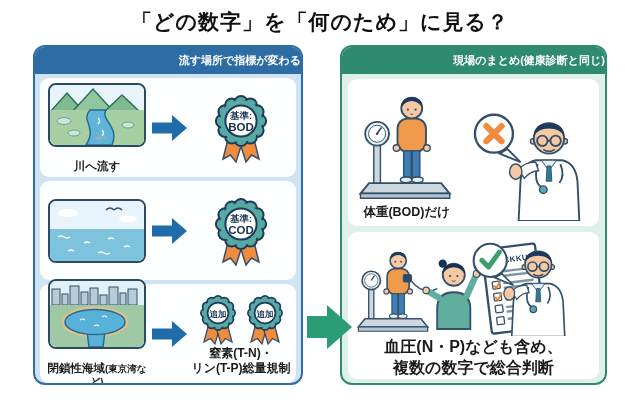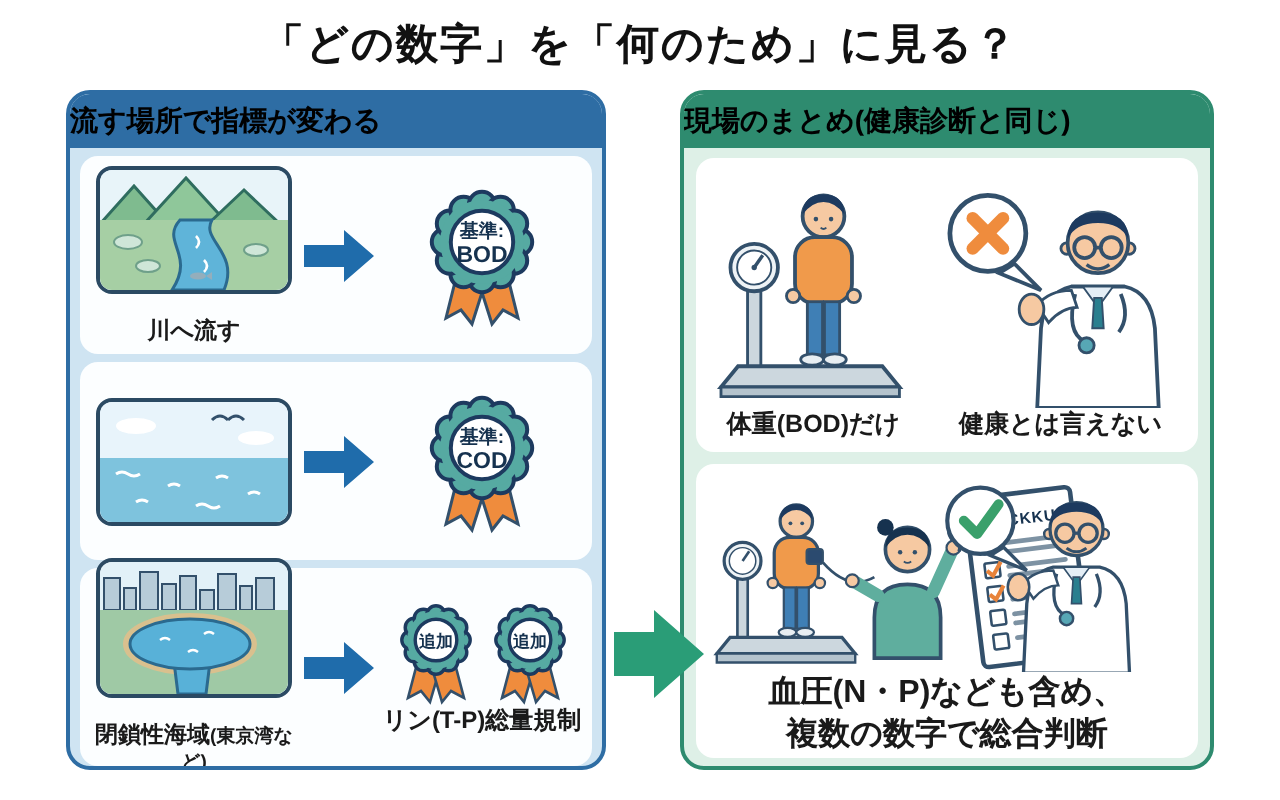--- a/index.html
+++ b/index.html
@@ -6,22 +6,22 @@
   html,body { background:#ffffff; }
   .stage { position:relative; width:640px; height:400px; background:#ffffff;
            font-family:"Liberation Sans", sans-serif; overflow:hidden; color:#1a1a1a;border-radius:31px; }
   .title { position:absolute; top:8px; left:0; right:0; text-align:center;
            font-size:21px; font-weight:bold; letter-spacing:1px; color:#111; }
 
   .panel { position:absolute; top:45px; height:340px; border-radius:12px;
            border:2.5px solid; overflow:hidden; }
   .panel.left  { left:33px;  width:270px; border-color:#2e6da4; background:#cfe4f2; }
   .panel.right { left:340px; width:267px; border-color:#2e8b6f; background:#def0e7; }
-  .panel-header { height:27px; line-height:27px; text-align:left; color:#000000;
-                  font-weight:bold; font-size:14px; }
+  .panel-header { height:27px; line-height:27px; text-align:right; color:#ffffff;
+                  font-weight:bold; font-size:11px; }
   .panel.left  .panel-header { background:#2e6da4; }
   .panel.right .panel-header { background:#2e8b6f; }
 
   .rows { padding:4px 5px; display:flex; flex-direction:column; gap:4px; }
   .row  { background:#fcfeff; border-radius:9px; height:99px; display:flex;
           align-items:center; padding:0 3px; }
   .illu { width:108px; text-align:center; flex:none; }
   .frame { width:98px; height:64px; margin:0 auto; border:2px solid #2b4a63;
            border-radius:8px; overflow:hidden; background:#e8f4f9; }
   .frame svg { display:block; }
@@ -227,20 +227,21 @@
                   <circle cx="23" cy="8.5" r="4.6"></circle>
                 <circle cx="29.3" cy="10.2" r="4.6"></circle>
                   <circle cx="33.8" cy="14.7" r="4.6"></circle>
               </g>
               <circle cx="23" cy="21" r="14.5" fill="#56aaa2"></circle>
               <circle cx="23" cy="21" r="10.4" fill="#ffffff" stroke="#1d3a5f" stroke-width="1.7"></circle>
               <text x="23" y="24.5" text-anchor="middle" font-size="8.5" font-weight="bold" fill="#16324f">追加</text>
             </svg>
           </div>
           <div class="note">
+            <div>窒素(T-N)・</div>
             <div>リン(T-P)総量規制</div>
           </div>
         </div>
       </div>
 
     </div>
   </div>
 
   <svg class="big-arrow" width="46" height="46" viewBox="0 0 46 46">
     <polygon points="0,12 20,12 20,1 45,23 20,45 20,34 0,34" fill="#2a9d77"></polygon>
@@ -293,21 +294,20 @@
             <circle cx="89" cy="33.5" r="5.5" fill="none" stroke="#33506b" stroke-width="2"></circle>
             <path d="M80.5,33.5 L83.5,33.5" stroke="#33506b" stroke-width="2"></path>
             <path d="M76,42.5 Q82,47 88,42.5" stroke="#33506b" stroke-width="1.8" fill="none"></path>
             <path d="M38,42 L52,56 L30,47 Z" fill="#ffffff" stroke="#33506b" stroke-width="2"></path>
             <circle cx="24" cy="26" r="20" fill="#ffffff" stroke="#33506b" stroke-width="2.5"></circle>
             <g stroke="#ef8c3d" stroke-width="6.5" stroke-linecap="round">
               <path d="M16,18 L32,34"></path>
               <path d="M32,18 L16,34"></path>
             </g>
           </svg>
-          <div class="fig-label">健康とは言えない</div>
         </div>
       </div>
 
       <div class="card card2">
         <svg width="250" height="106" viewBox="0 0 256 108">
 
           <g transform="translate(0,12) scale(0.80)">
             <rect x="17" y="56" width="7" height="42" fill="#ccd7de" stroke="#33506b" stroke-width="1.8"></rect>
             <circle cx="20.5" cy="44" r="12.5" fill="#eef3f6" stroke="#33506b" stroke-width="2.2"></circle>
             <circle cx="20.5" cy="44" r="9" fill="#ffffff" stroke="#33506b" stroke-width="1"></circle>

